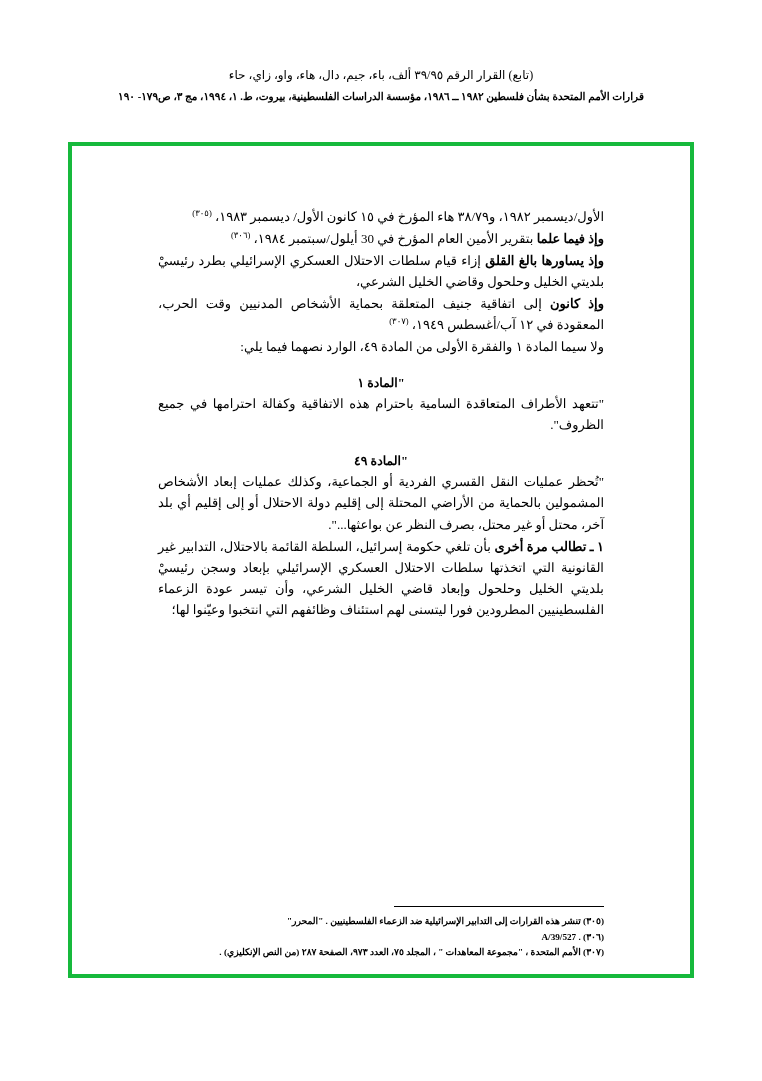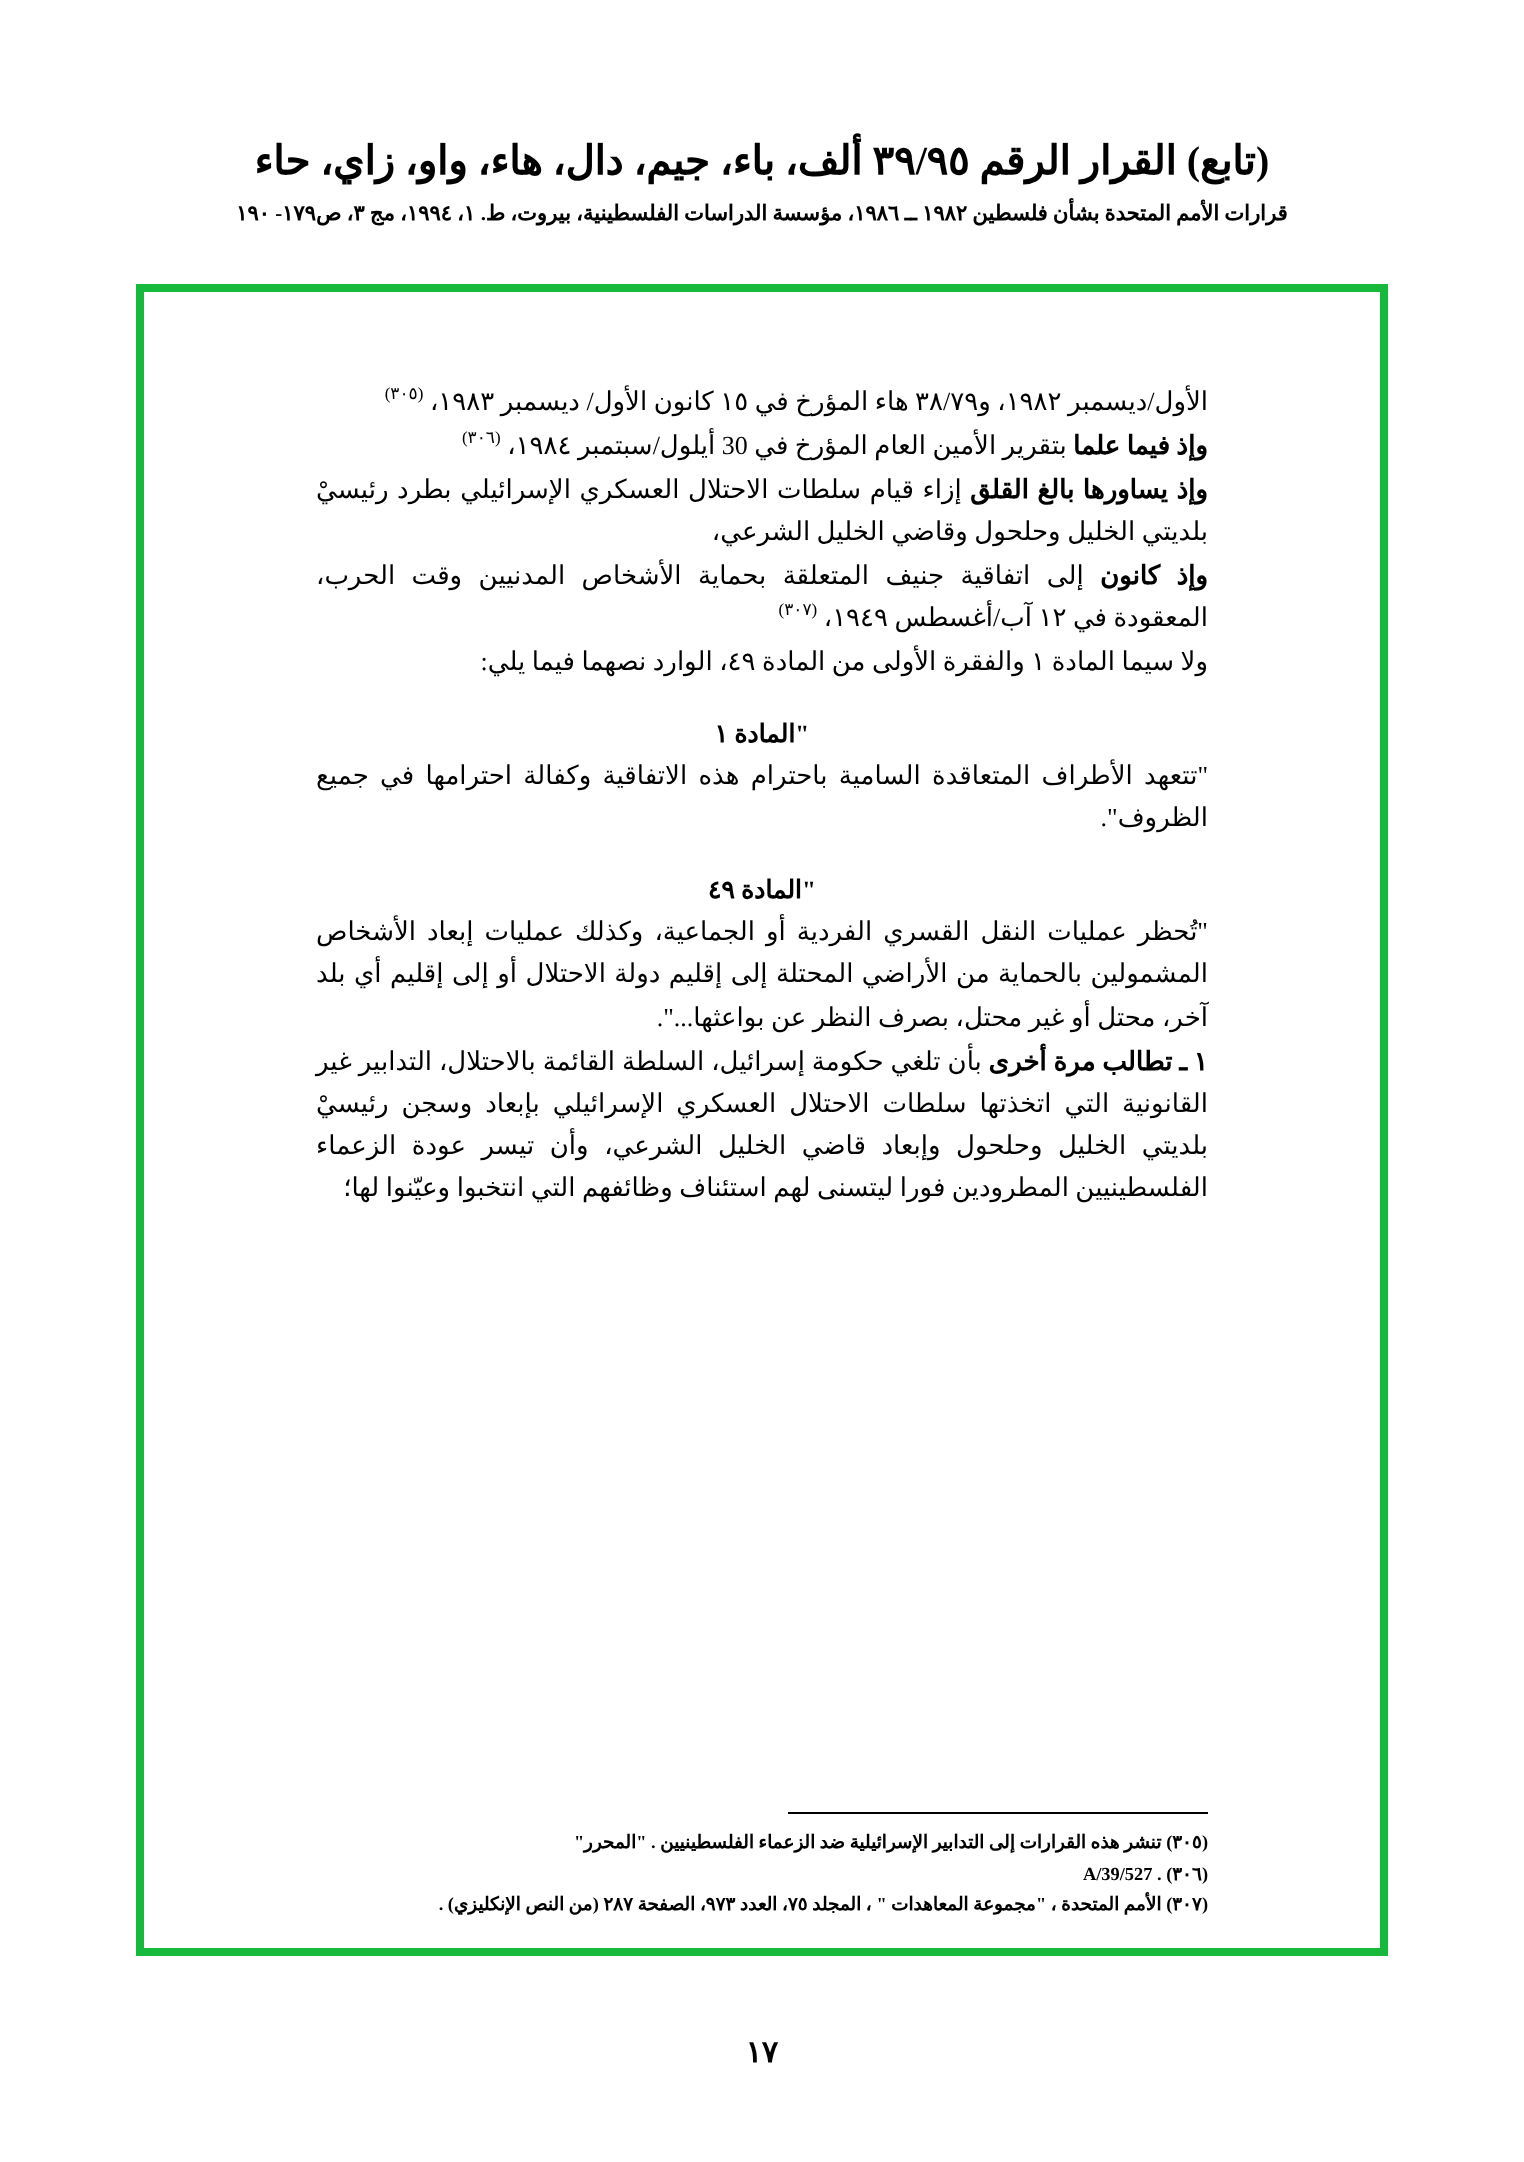--- a/index.html
+++ b/index.html
@@ -19,22 +19,22 @@
     position: absolute;
     inset: 0;
     padding: 0;
   }
   
   .doc-header {
     text-align: center;
     margin-top: 68px;
   }
   .doc-header .title {
-    font-size: 20px;
-    font-weight: bold;
+    font-size: 12px;
+    font-weight: normal;
     letter-spacing: 0.2px;
     direction: rtl;
     margin-top: 15px;
   }
   .doc-header .subtitle {
     font-size: 10.5px;
     font-weight: bold;
     margin-top: 7px;
     direction: rtl;
   }
@@ -50,20 +50,21 @@
     box-sizing: border-box;
   }
   .frame-inner {
     position: absolute;
     inset: 0;
     padding: 44px 86px 10px 86px;
     box-sizing: border-box;
     direction: rtl;
     text-align: justify;
     text-align-last: right;
+    margin-top: 16px;
   }
   p.para {
     margin: 0 0 1px 0;
     font-size: 13px;
     line-height: 1.62;
     direction: rtl;
   }
   .b {
     font-weight: bold;
   }
@@ -188,15 +189,14 @@
         <span>(٣٠٦)</span>
         <span class="ltr">A/39/527 .</span>
       </div>
       <div class="fn">
         <span>(٣٠٧)</span>
         <span>الأمم المتحدة ، "مجموعة المعاهدات " ، المجلد ٧٥، العدد ٩٧٣، الصفحة ٢٨٧ (من النص الإنكليزي) .</span>
       </div>
     </div>
   </div>
 
-  <div class="page-number">١٧</div>
 
 </div>
 
 </body></html>

